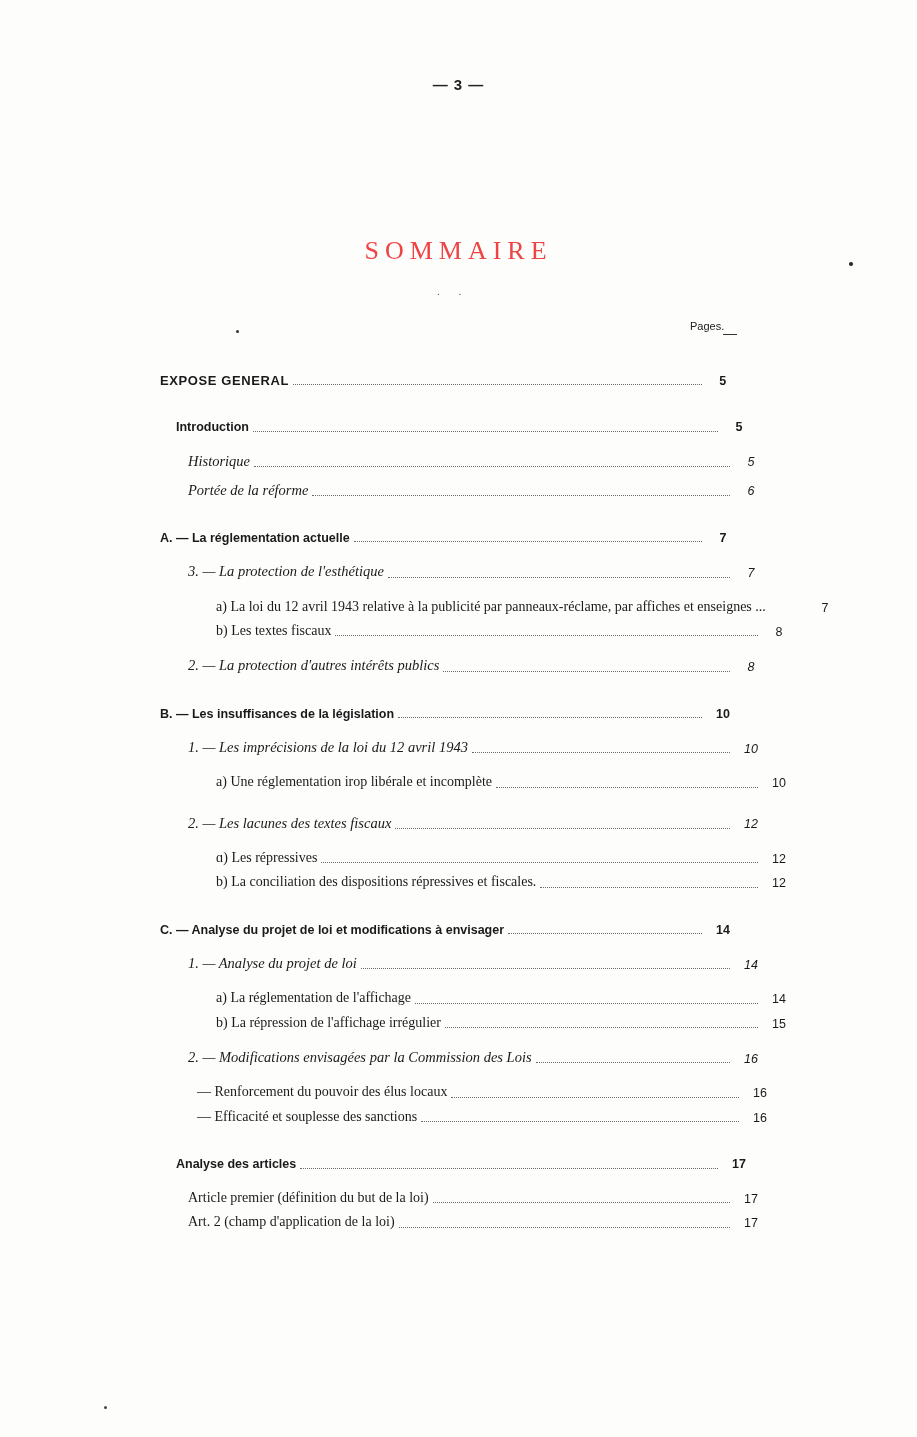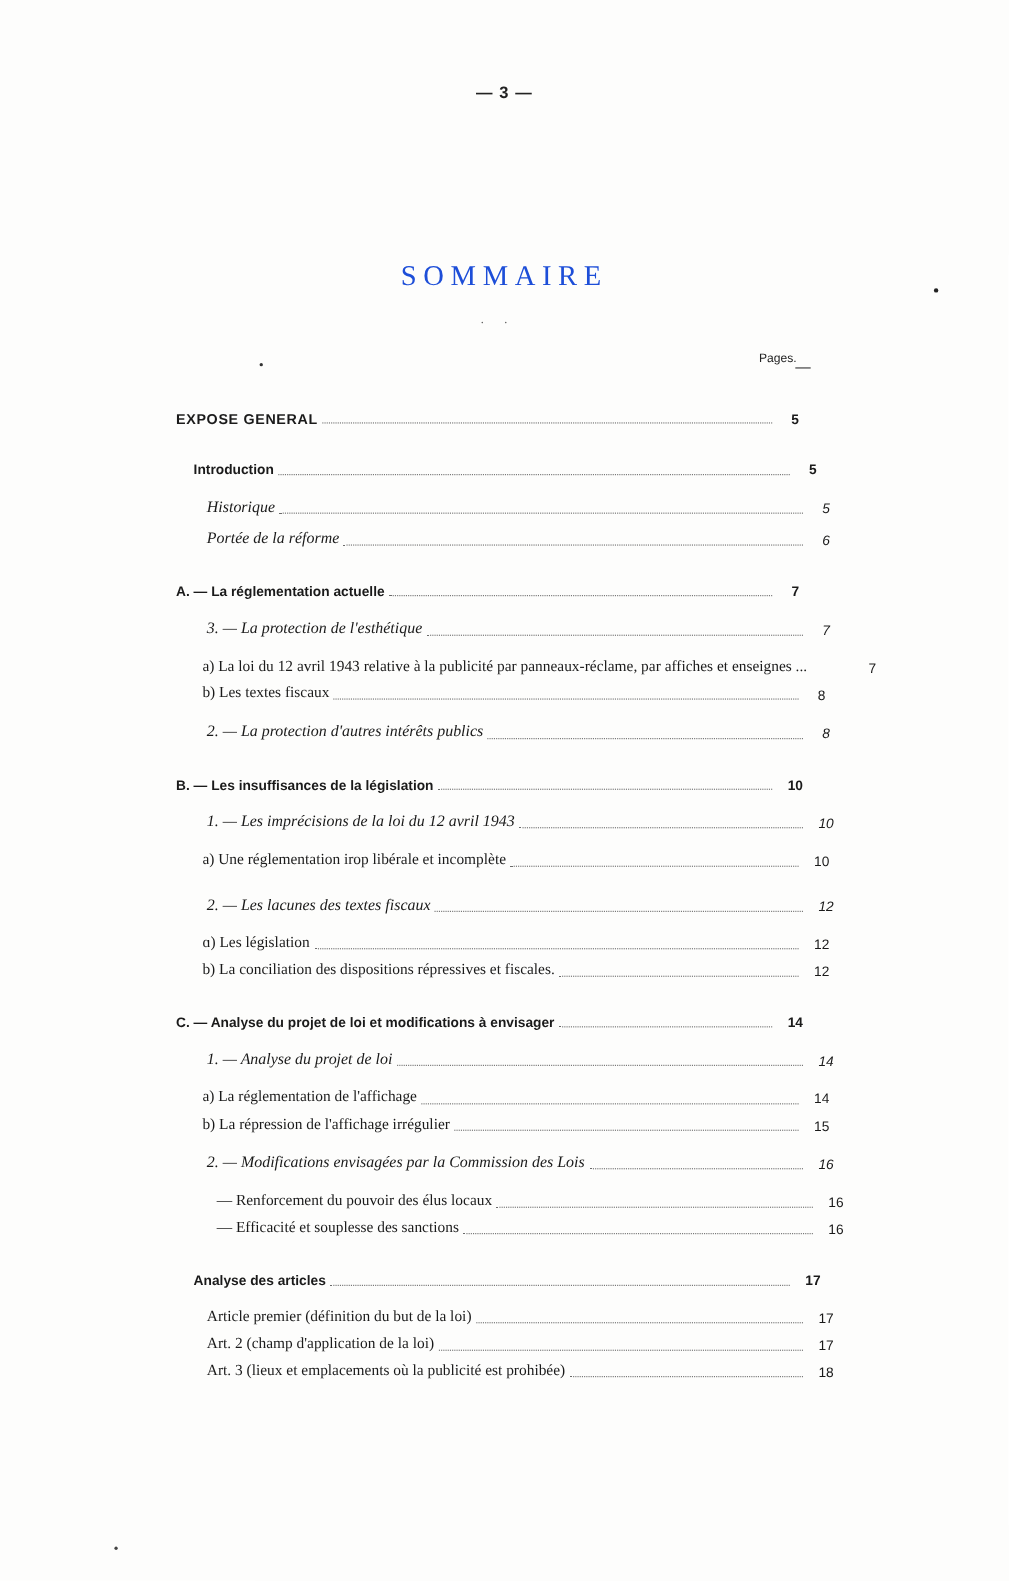--- a/index.html
+++ b/index.html
@@ -33,21 +33,21 @@
   }
   .title {
     position: absolute;
     top: 236px;
     left: 0;
     width: 917px;
     text-align: center;
     font-family: "Liberation Serif", serif;
     font-size: 26px;
     letter-spacing: 6px;
-    color: #1d4ed8;
+    color: #ef4444;
   }
   .title-underline {
     position: absolute;
     top: 285px;
     left: 437px;
     width: 44px;
     height: 1px;
     color: #555;
     font-size: 11px;
     letter-spacing: 8px;
@@ -141,21 +141,21 @@
     bottom: 0;
     width: 34px;
     text-align: center;
   }
 
   .lvl-h1 { font-family: "Liberation Sans", sans-serif; font-weight: bold; font-size: 13px; letter-spacing: 0.6px; margin-left: 0; }
   .lvl-h2 { font-family: "Liberation Sans", sans-serif; font-weight: bold; font-size: 12.5px; margin-left: 16px; }
   .lvl-it1 { font-style: italic; font-size: 14.5px; margin-left: 28px; }
   .lvl-sec { font-family: "Liberation Sans", sans-serif; font-weight: bold; font-size: 12.5px; margin-left: 0; }
   .lvl-num { font-style: italic; font-size: 14.5px; margin-left: 28px; }
-  .lvl-ab  { font-size: 14px; margin-left: 24px; }
+  .lvl-ab  { font-size: 14px; margin-left: 56px; }
   .lvl-dash { font-size: 14px; margin-left: 37px; }
   .lvl-art { font-size: 14px; margin-left: 28px; }
 
   .sp-xl { height: 30px; }
   .sp-l  { height: 24px; }
   .sp-m  { height: 16px; }
   .sp-s  { height: 10px; }
   .sp-xs { height: 6px; }
 </style>
 </head>
@@ -251,21 +251,21 @@
       </div>
       <div class="sp-xs"></div>
       <div class="sp-m"></div>
       <div class="entry lvl-num">
         <span class="label">2. — Les lacunes des textes fiscaux</span>
         <span class="leader"></span>
         <span class="pg">12</span>
       </div>
       <div class="sp-m"></div>
       <div class="entry lvl-ab">
-        <span class="label">ɑ) Les législation</span>
+        <span class="label">ɑ) Les répressives</span>
         <span class="leader"></span>
         <span class="pg">12</span>
       </div>
       <div class="sp-xs"></div>
       <div class="entry lvl-ab">
         <span class="label">b) La conciliation des dispositions répressives et fiscales.</span>
         <span class="leader"></span>
         <span class="pg">12</span>
       </div>
       <div class="sp-xl"></div>
@@ -322,21 +322,16 @@
         <span class="leader"></span>
         <span class="pg">17</span>
       </div>
       <div class="sp-xs"></div>
       <div class="entry lvl-art">
         <span class="label">Art. 2 (champ d'application de la loi)</span>
         <span class="leader"></span>
         <span class="pg">17</span>
       </div>
       <div class="sp-xs"></div>
-      <div class="entry lvl-art">
-        <span class="label">Art. 3 (lieux et emplacements où la publicité est prohibée)</span>
-        <span class="leader"></span>
-        <span class="pg">18</span>
-      </div>
     </div>
 
   <div class="bottom-dot"></div>
 </div>
 
 </body></html>

